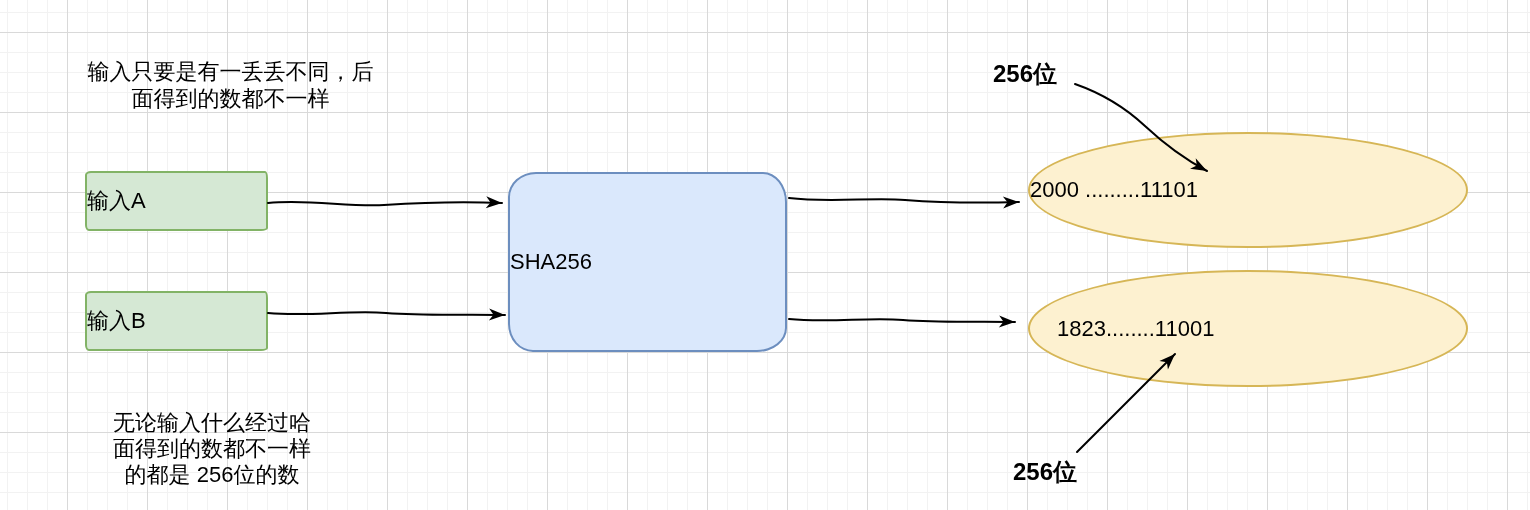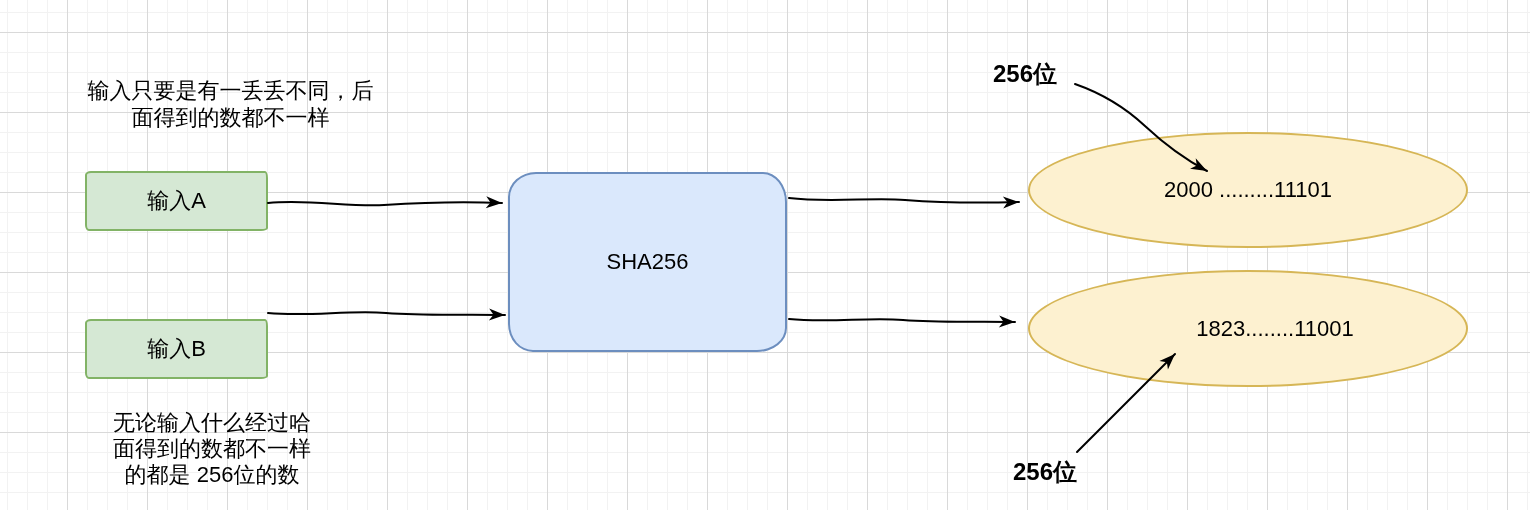--- a/index.html
+++ b/index.html
@@ -19,36 +19,36 @@
       linear-gradient(to bottom, var(--grid-major) 1px, transparent 1px),
       linear-gradient(to right, var(--grid-minor) 1px, transparent 1px),
       linear-gradient(to bottom, var(--grid-minor) 1px, transparent 1px);
     background-size:80px 80px,80px 80px,20px 20px,20px 20px;
     background-position:67px 0px,0px 32px,7px 0px,0px 12px;
   }
   .note{
     position:absolute;text-align:center;white-space:pre-line;
     font-size:22px;line-height:27px;color:var(--text);
   }
-  .note-top{left:38px;top:58px;width:385px;margin-top:19px;}
+  .note-top{left:38px;top:58px;width:385px;}
   .note-bottom{left:62px;top:410px;width:300px;line-height:26px;}
   .bits-label{position:absolute;font-size:24px;color:var(--text);white-space:nowrap;font-weight:bold;}
   .bits-top{left:993px;top:58px;}
   .bits-bottom{left:1013px;top:456px;}
   .shape{
-    position:absolute;display:flex;align-items:center;justify-content:center;
+    position:absolute;display:flex;align-items:center;
     font-size:22px;color:var(--text);text-align:center;
   }
   .input-box{
     left:85px;width:183px;height:60px;
     background:var(--input-fill);border:2px solid var(--input-stroke);
     border-radius:6px 3px 7px 4px / 4px 7px 3px 6px;
   }
   .input-a{top:171px;}
-  .input-b{top:291px;margin-top:28px;}
+  .input-b{top:291px;}
   .hash-box{
     left:508px;top:172px;width:279px;height:180px;font-size:22px;
     background:var(--hash-fill);border:2px solid var(--hash-stroke);
     border-radius:28px 24px 30px 25px / 25px 30px 24px 28px;
   }
   .output-ellipse{
     left:1028px;width:440px;height:116px;border-radius:50%;
     background:var(--output-fill);border:2px solid var(--output-stroke);
     white-space:nowrap;
   }

